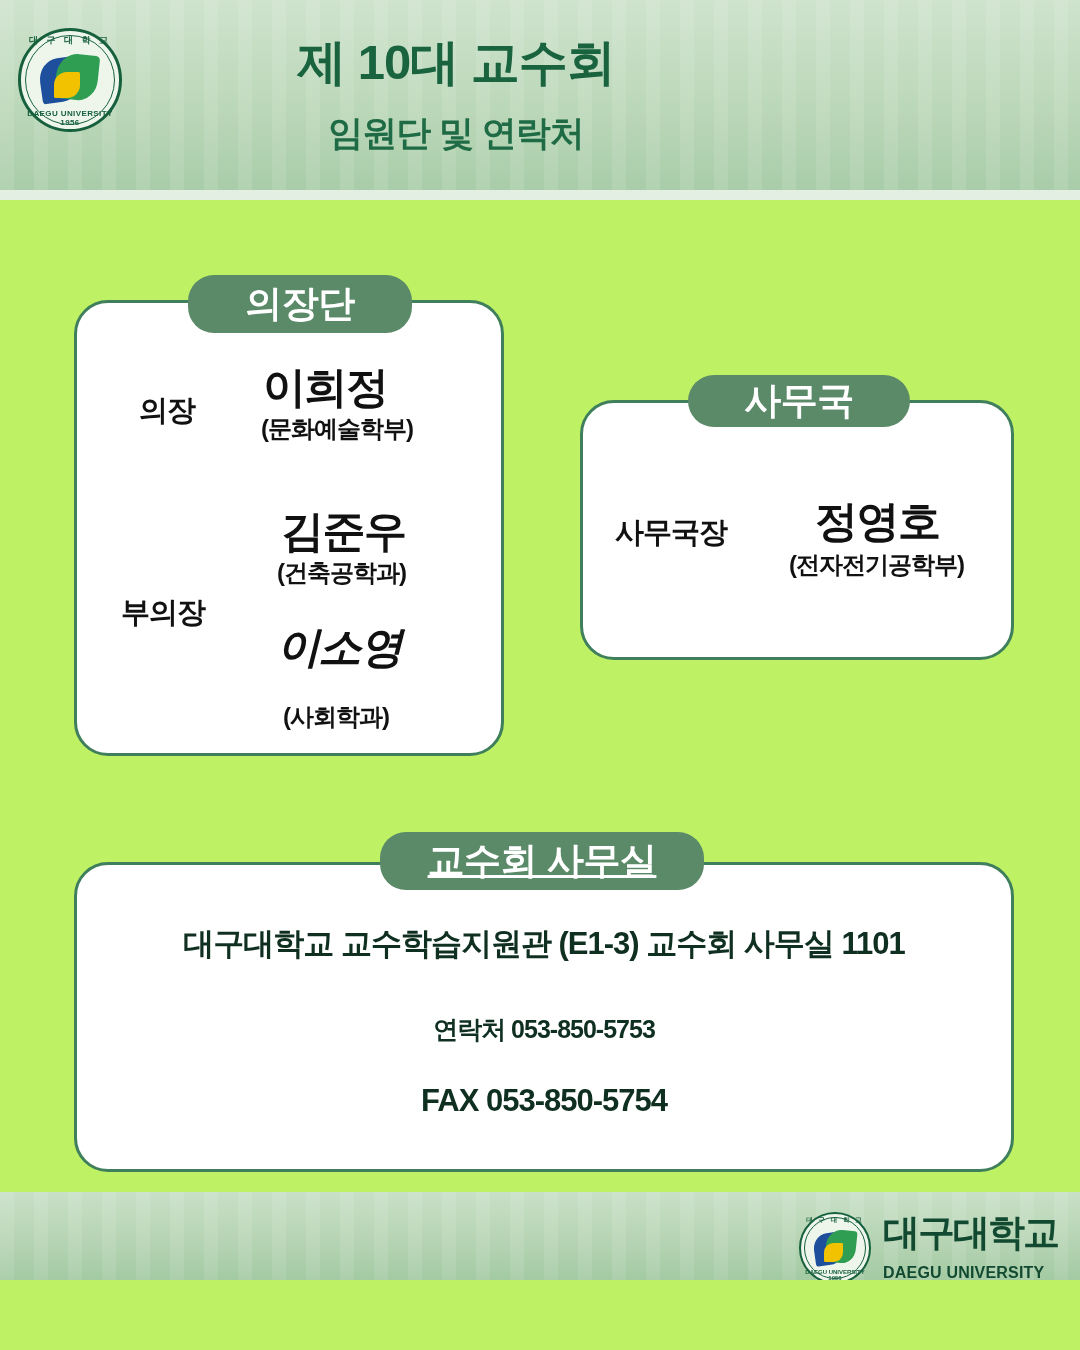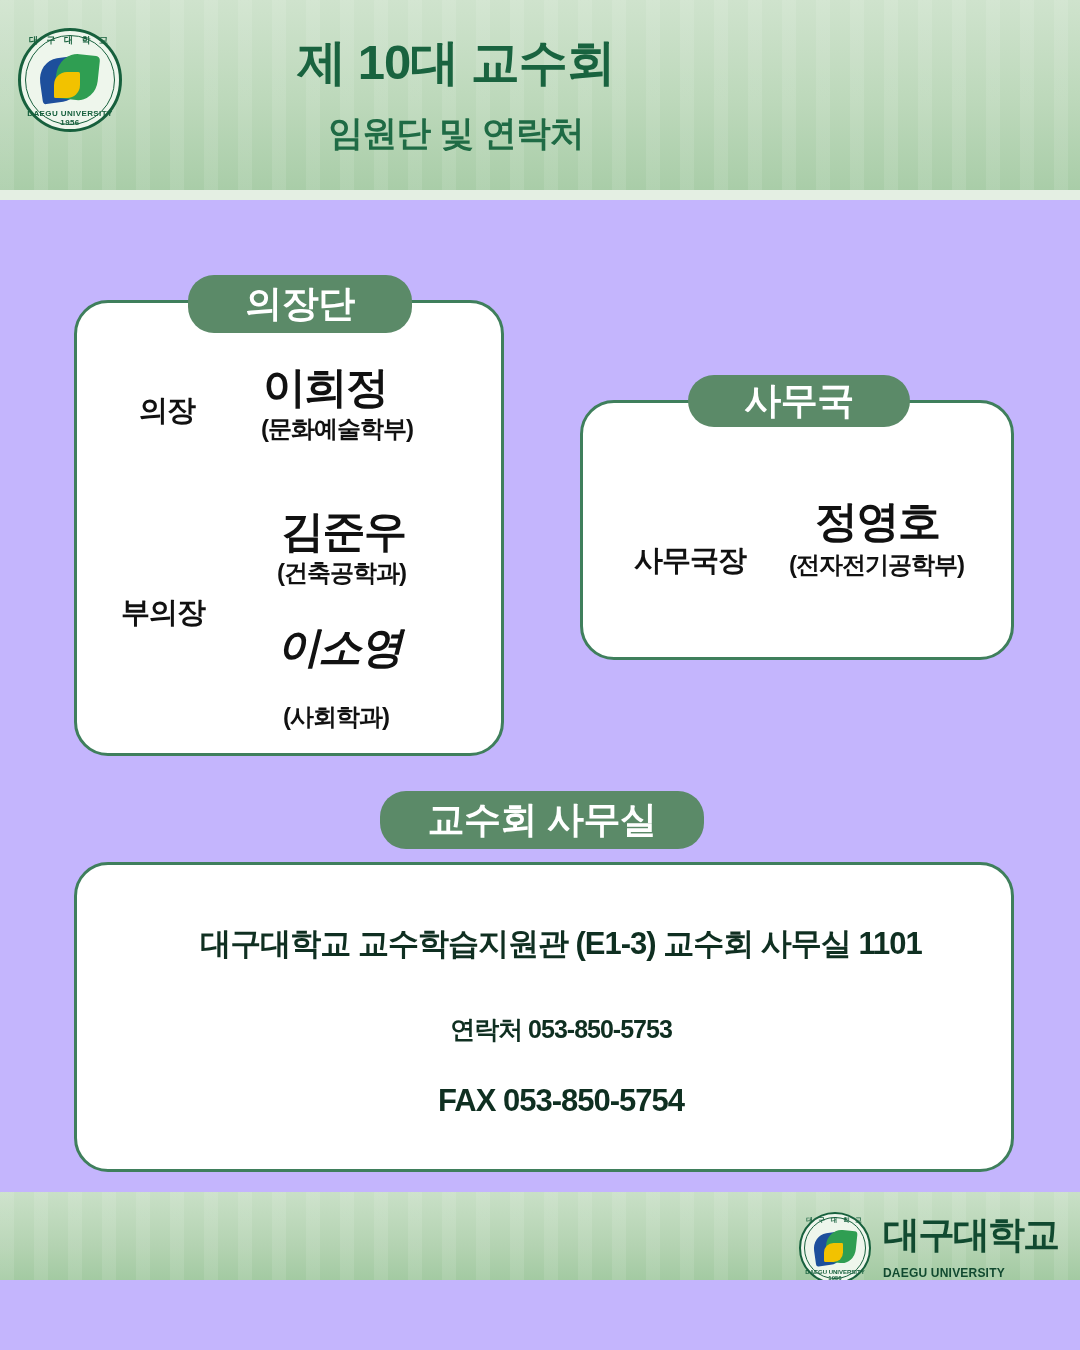--- a/index.html
+++ b/index.html
@@ -7,21 +7,21 @@
     width: 1080px;
     height: 1350px;
     font-family: "Liberation Sans", "DejaVu Sans", sans-serif;
     background: #ffffff;
     overflow: hidden;
   }
   .page {
     position: relative;
     width: 1080px;
     height: 1350px;
-    background: #c4b5fd;
+    background: #bef264;
   }
 
   
   .header {
     position: absolute;
     top: 0; left: 0;
     width: 1080px;
     height: 190px;
     background: linear-gradient(180deg, #cfe3cd 0%, #bcd8ba 55%, #a9cda8 100%);
     overflow: hidden;
@@ -159,22 +159,22 @@
     font-weight: 700;
     color: #111111;
     letter-spacing: -1px;
   }
 
   
   #card-office { left: 580px; top: 400px; width: 434px; height: 260px; }
   #tab-office  { left: 688px; top: 375px; width: 222px; height: 52px; font-size: 37px; }
 
   
-  #card-room { left: 74px; top: 862px; width: 940px; height: 310px; padding-left: 17px; }
-  #tab-room  { left: 380px; top: 791px; width: 324px; height: 58px; font-size: 37px; }
+  #card-room { left: 74px; top: 862px; width: 940px; height: 310px; }
+  #tab-room  { left: 380px; top: 832px; width: 324px; height: 58px; font-size: 37px; text-decoration: underline; }
   .room-line {
     position: absolute;
     width: 100%;
     text-align: center;
     color: #0f2f21;
     letter-spacing: -1px;
   }
   .room-addr { top: 58px; font-size: 31px; font-weight: 700; }
   .room-tel  { top: 148px; font-size: 25px; font-weight: 700; }
   .room-fax  { top: 218px; font-size: 31px; font-weight: 700; }
@@ -211,21 +211,21 @@
   .footer-crest .ring { position: absolute; inset: 0; border-radius: 50%; border: 2px solid #17603d; background: #eef6ec; }
   .footer-crest .ring2 { position: absolute; inset: 5px; border-radius: 50%; border: 1px solid #17603d; }
   .footer-crest .mark { position: absolute; left: 15px; top: 18px; width: 44px; height: 38px; }
   .footer-crest .blue { position: absolute; left: 0; top: 3px; width: 29px; height: 32px; background: #1d4f9c; border-radius: 50% 8% 50% 8%; transform: rotate(-8deg); }
   .footer-crest .green { position: absolute; left: 12px; top: 0; width: 30px; height: 33px; background: #2f9e52; border-radius: 50% 10% 46% 10%; transform: rotate(6deg); }
   .footer-crest .yellow { position: absolute; left: 10px; top: 13px; width: 19px; height: 19px; background: #f2c200; border-radius: 50% 6% 50% 6%; }
   .footer-crest .txt-top { position: absolute; top: 4px; left: 0; width: 72px; text-align: center; font-size: 6.5px; color: #17603d; font-weight: 700; letter-spacing: 2px; }
   .footer-crest .txt-bot { position: absolute; bottom: 3px; left: 0; width: 72px; text-align: center; font-size: 6px; color: #17603d; font-weight: 700; }
   .footer-wordmark { display: flex; flex-direction: column; align-items: flex-start; }
   .wm-ko { font-size: 37px; font-weight: 800; color: #114a30; letter-spacing: -2px; line-height: 1; }
-  .wm-en { font-size: 12px; font-weight: 800; color: #114a30; letter-spacing: 0.2px; margin-top: 13px; }
+  .wm-en { font-size: 16px; font-weight: 800; color: #114a30; letter-spacing: 0.2px; margin-top: 13px; }
 </style>
 </head>
 <body>
 
 <div class="page">
 
   <div class="header">
     <div class="stripes"></div>
 
     <div class="crest">
@@ -257,21 +257,21 @@
       <div class="person-name" style="left:204px; top:200px;">김준우</div>
       <div class="person-dept" style="left:200px; top:254px;">(건축공학과)</div>
 
       <div class="person-name" style="left:200px; top:316px;font-style:italic;">이소영</div>
       <div class="person-dept" style="left:206px; top:370px;margin-top:28px;">(사회학과)</div>
     </div>
   </div>
   <div class="card-tab" id="tab-chair">의장단</div>
 
   <div class="card" id="card-office">
-    <div class="row-label" style="left:32px; top:138px;margin-left:19px;">사무국장</div>
+    <div class="row-label" style="left:32px; top:110px;">사무국장</div>
     <div class="person-name" style="left:232px; top:90px;">정영호</div>
     <div class="person-dept" style="left:206px; top:146px;">(전자전기공학부)</div>
   </div>
   <div class="card-tab" id="tab-office">사무국</div>
 
   <div class="card" id="card-room">
     <div class="room-line room-addr">대구대학교 교수학습지원관 (E1-3) 교수회 사무실 1101</div>
     <div class="room-line room-tel">연락처 053-850-5753</div>
     <div class="room-line room-fax">FAX 053-850-5754</div>
   </div>

